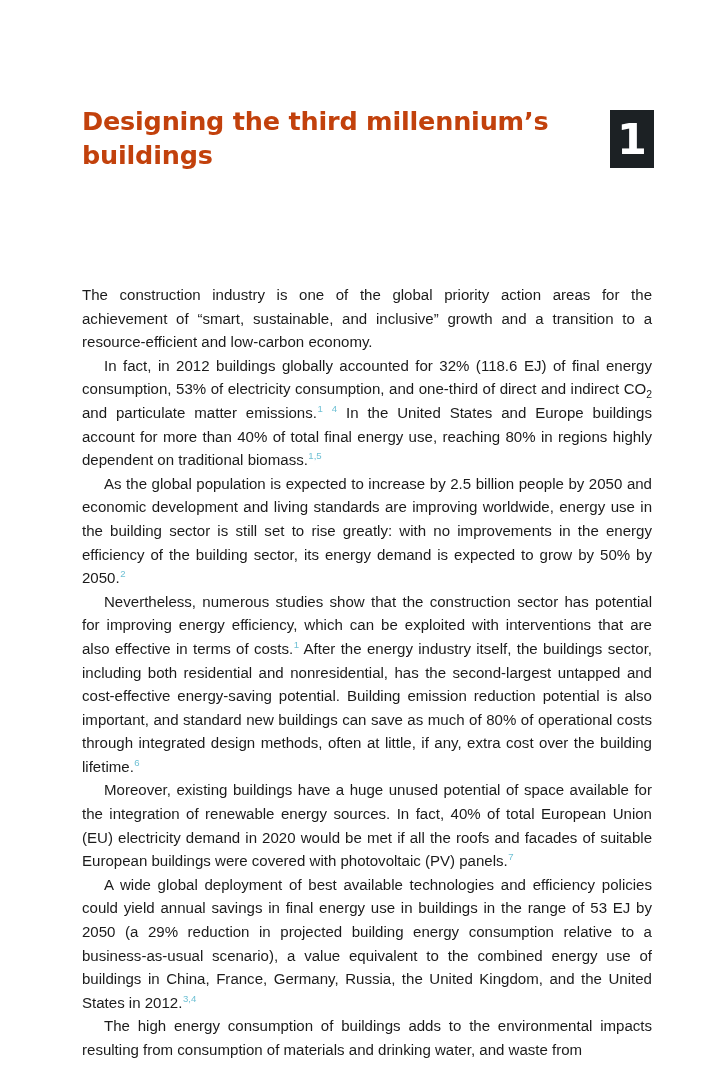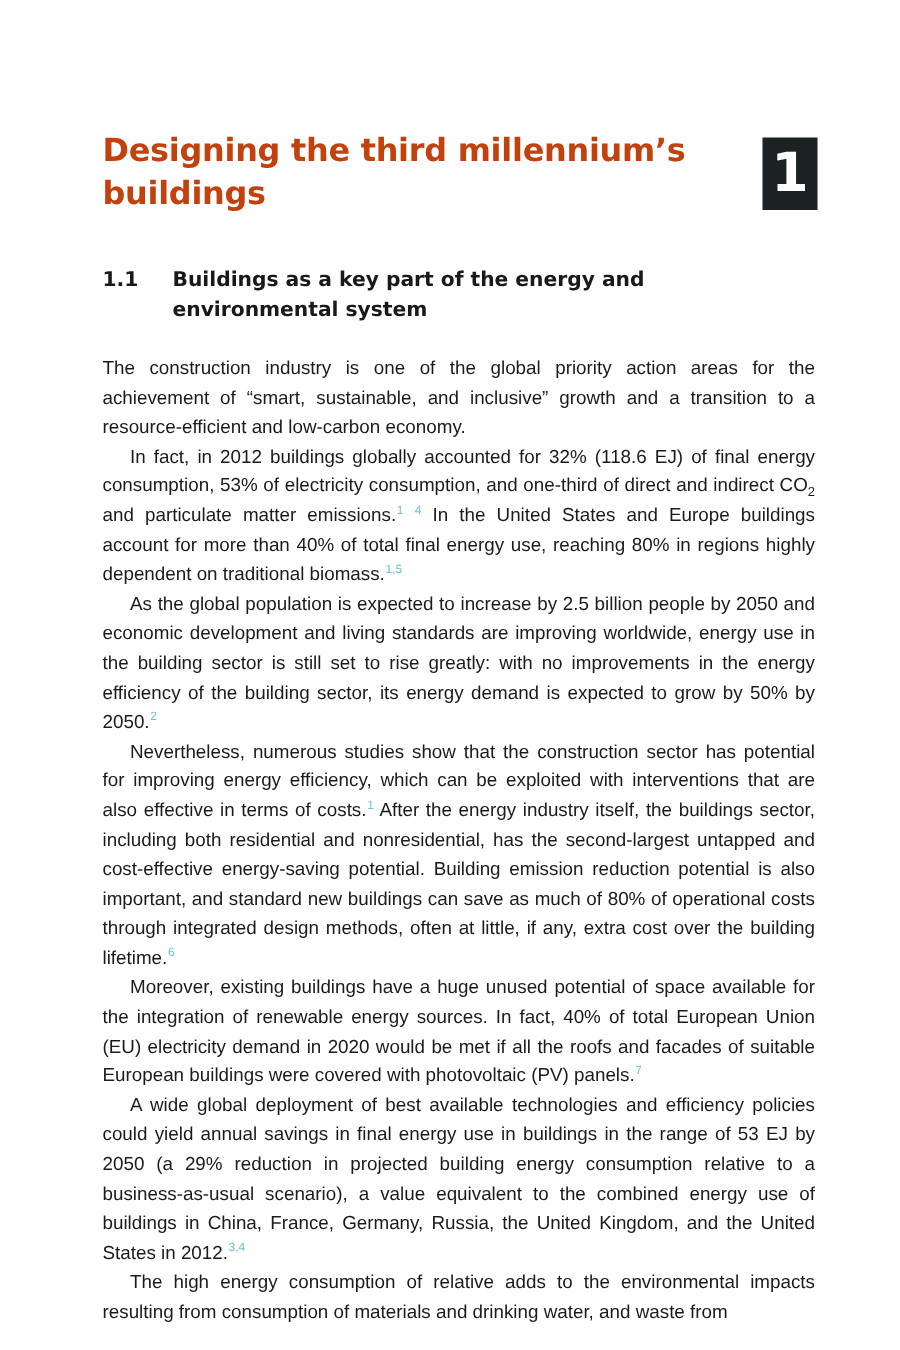--- a/index.html
+++ b/index.html
@@ -124,28 +124,24 @@
 </head>
 <body>
 
 <div class="page">
 
   <div class="chapter-head">
     <h1 class="chapter-title">Designing the third millennium’s buildings</h1>
     <div class="chapter-number-box">1</div>
   </div>
 
-  <div class="section-head">
-    <span class="section-number">1.1</span>
-    <span class="section-title">Buildings as a key part of the energy and environmental system</span>
-  </div>
 
   <div class="body-text" id="body-text">
       <p>The construction industry is one of the global priority action areas for the achievement of “smart, sustainable, and inclusive” growth and a transition to a resource-efficient and low-carbon economy.</p>
       <p class="indented">In fact, in 2012 buildings globally accounted for 32% (118.6 EJ) of final energy consumption, 53% of electricity consumption, and one-third of direct and indirect CO<sub class="chem">2</sub> and particulate matter emissions.<sup class="ref">1<span class="gap"></span>4</sup> In the United States and Europe buildings account for more than 40% of total final energy use, reaching 80% in regions highly dependent on traditional biomass.<sup class="ref">1,5</sup></p>
       <p class="indented">As the global population is expected to increase by 2.5 billion people by 2050 and economic development and living standards are improving worldwide, energy use in the building sector is still set to rise greatly: with no improvements in the energy efficiency of the building sector, its energy demand is expected to grow by 50% by 2050.<sup class="ref">2</sup></p>
       <p class="indented">Nevertheless, numerous studies show that the construction sector has potential for improving energy efficiency, which can be exploited with interventions that are also effective in terms of costs.<sup class="ref">1</sup> After the energy industry itself, the buildings sector, including both residential and nonresidential, has the second-largest untapped and cost-effective energy-saving potential. Building emission reduction potential is also important, and standard new buildings can save as much of 80% of operational costs through integrated design methods, often at little, if any, extra cost over the building lifetime.<sup class="ref">6</sup></p>
       <p class="indented">Moreover, existing buildings have a huge unused potential of space available for the integration of renewable energy sources. In fact, 40% of total European Union (EU) electricity demand in 2020 would be met if all the roofs and facades of suitable European buildings were covered with photovoltaic (PV) panels.<sup class="ref">7</sup></p>
       <p class="indented">A wide global deployment of best available technologies and efficiency policies could yield annual savings in final energy use in buildings in the range of 53 EJ by 2050 (a 29% reduction in projected building energy consumption relative to a business-as-usual scenario), a value equivalent to the combined energy use of buildings in China, France, Germany, Russia, the United Kingdom, and the United States in 2012.<sup class="ref">3,4</sup></p>
-      <p class="indented">The high energy consumption of relative adds to the environmental impacts resulting from consumption of materials and drinking water, and waste from</p>
+      <p class="indented">The high energy consumption of buildings adds to the environmental impacts resulting from consumption of materials and drinking water, and waste from</p>
     </div>
 
 </div>
 
 </body></html>

